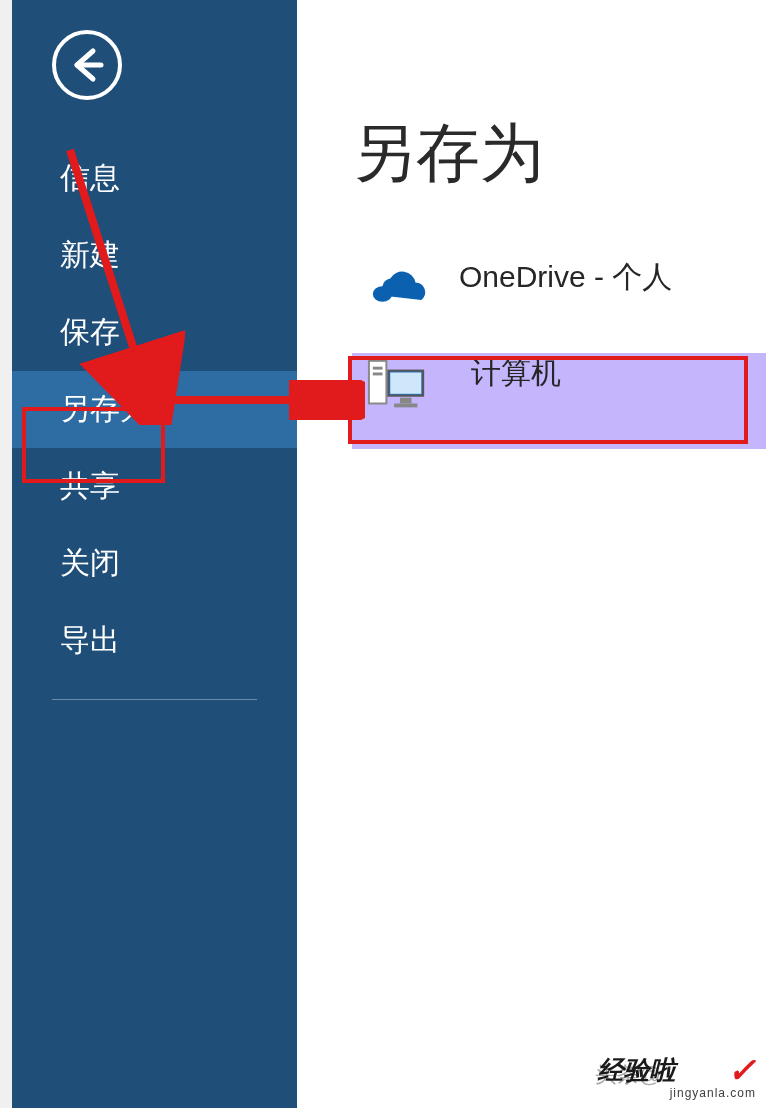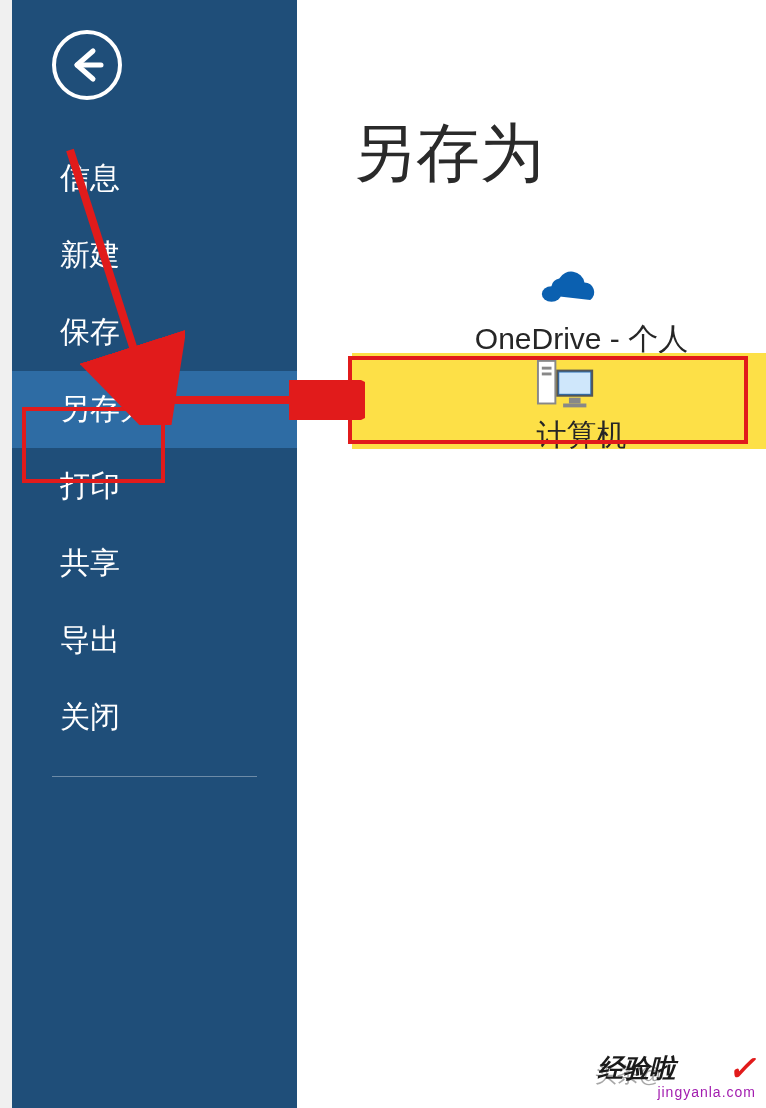--- a/index.html
+++ b/index.html
@@ -60,29 +60,28 @@
   }
   .page-title {
     font-size: 64px;
     color: #2a2a2a;
     font-weight: 400;
     margin-top: 110px;
     margin-bottom: 60px;
   }
   .loc-row {
     display: flex;
-    align-items: center;
     height: 96px;
     padding-left: 15px;
     cursor: pointer;
     position: relative;
-    flex-direction: column;
   }
   .loc-row.selected {
-    background: #fde047;
+    background: #c4b5fd;
+    gap: 12px;
   }
   .loc-icon {
     width: 62px; height: 62px;
     display: flex; align-items: center; justify-content: center;
     flex-shrink: 0;
   }
   .loc-label {
     font-size: 30px;
     color: #262626;
     margin-left: 30px;
@@ -121,22 +120,22 @@
     display: inline-flex;
     align-items: center;
     gap: 48px;
   }
   .wm-check {
     color: #e11b1b;
     font-size: 34px;
     margin-left: 4px;
   }
   .wm-line2 {
-    font-size: 14px;
-    color: #a21caf;
+    font-size: 12px;
+    color: #404040;
     letter-spacing: 1px;
     margin-top: -4px;
   }
   .toushao {
     position: absolute;
     right: 105px;
     bottom: 18px;
     font-size: 22px;
     color: rgba(0,0,0,0.35);
   }
@@ -151,24 +150,23 @@
     <svg viewBox="0 0 40 40">
       <path d="M26 6 L10 20 L26 34" fill="none" stroke="#fff" stroke-width="5" stroke-linecap="round" stroke-linejoin="round"></path>
       <path d="M10 20 L34 20" fill="none" stroke="#fff" stroke-width="5" stroke-linecap="round"></path>
     </svg>
   </div>
   <div class="menu">
     <div class="menu-item">信息</div>
     <div class="menu-item">新建</div>
     <div class="menu-item">保存</div>
     <div class="menu-item selected">另存为</div>
-    <div class="menu-item">打印</div>
     <div class="menu-item">共享</div>
+    <div class="menu-item">关闭</div>
     <div class="menu-item">导出</div>
-    <div class="menu-item">关闭</div>
     <div class="menu-sep"></div>
   </div>
 </div>
 
 <div class="content">
   <div class="page-title">另存为</div>
 
   <div class="loc-row">
     <span class="loc-icon">
       <svg viewBox="0 0 64 48">

